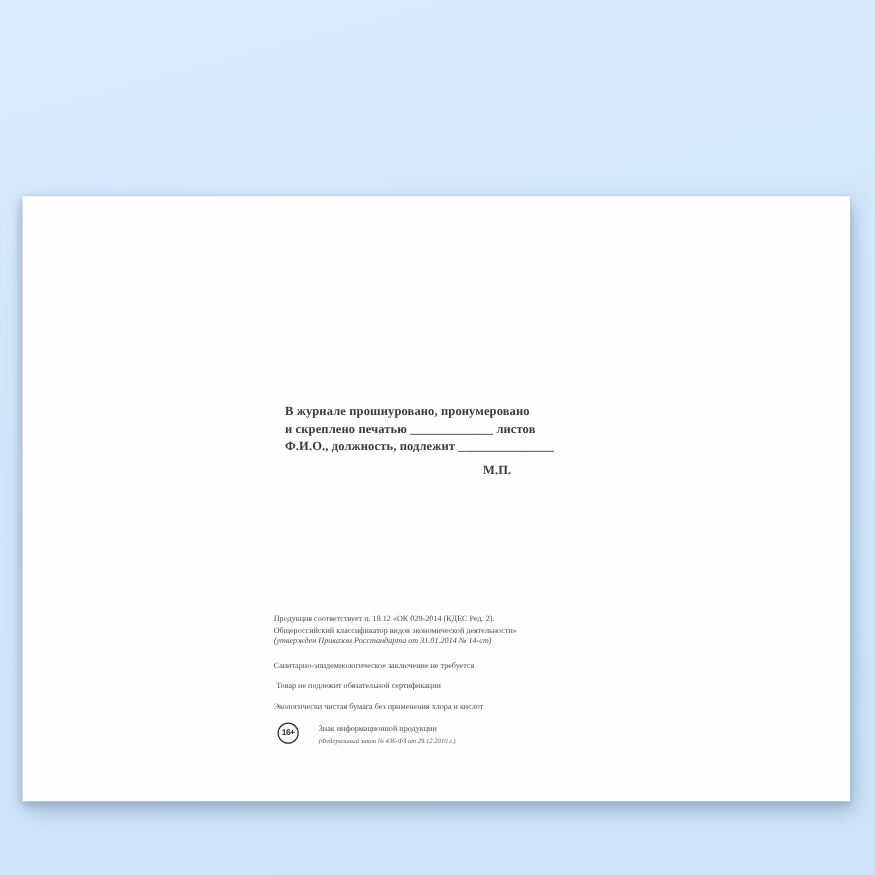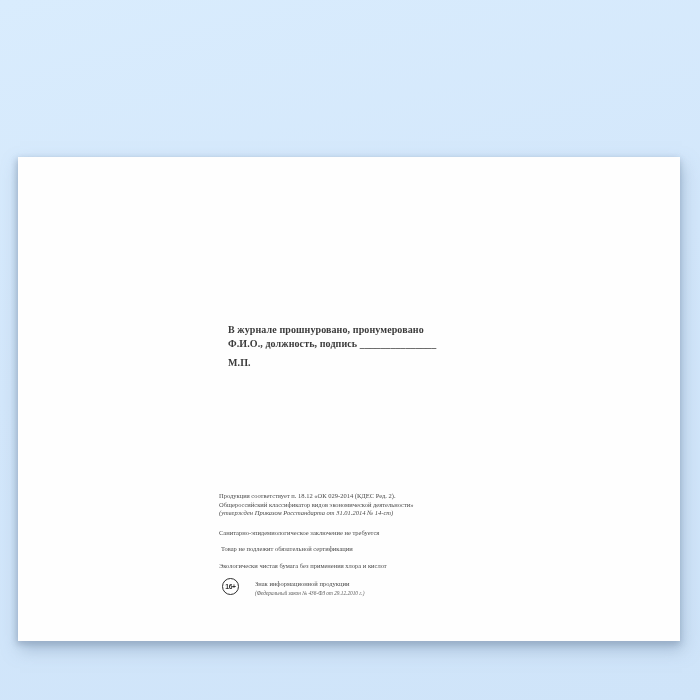--- a/index.html
+++ b/index.html
@@ -37,20 +37,21 @@
     left: 210px;
     top: 166px;
     width: 205px;
     font: 700 10px/14px "Liberation Serif", serif;
     color: #3b3b3b;
     letter-spacing: 0.1px;
     white-space: nowrap;
   }
   .mp-label {
     margin-top: 5px;
+    text-align: right;
     padding-right: 24px;
   }
   
   .info-block {
     position: absolute;
     left: 201px;
     top: 335px;
     width: 230px;
     font: 400 6.5px/8.5px "Liberation Serif", serif;
     color: #4a4a4a;
@@ -87,21 +88,22 @@
   }
 </style>
 </head>
 <body>
 
 <div class="scene">
   <div class="page">
 
     <div class="stamp-block">
       <div>В журнале прошнуровано, пронумеровано</div>
-      <div>Ф.И.О., должность, подпись _______________</div>
+      <div>и скреплено печатью _____________ листов</div>
+      <div>Ф.И.О., должность, подлежит _______________</div>
       <div class="mp-label">М.П.</div>
     </div>
 
     <div class="info-block">
       <div>
         <div>Продукция соответствует п. 18.12 «ОК 029-2014 (КДЕС Ред. 2).</div>
         <div>Общероссийский классификатор видов экономической деятельности»</div>
         <div class="std-italic">(утвержден Приказом Росстандарта от 31.01.2014 № 14-ст)</div>
       </div>
       <div class="info-line-sanitary">Санитарно-эпидемиологическое заключение не требуется</div>

